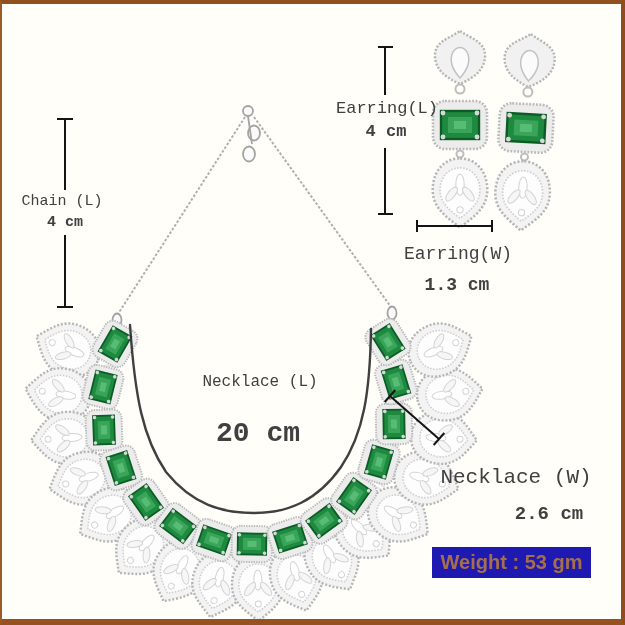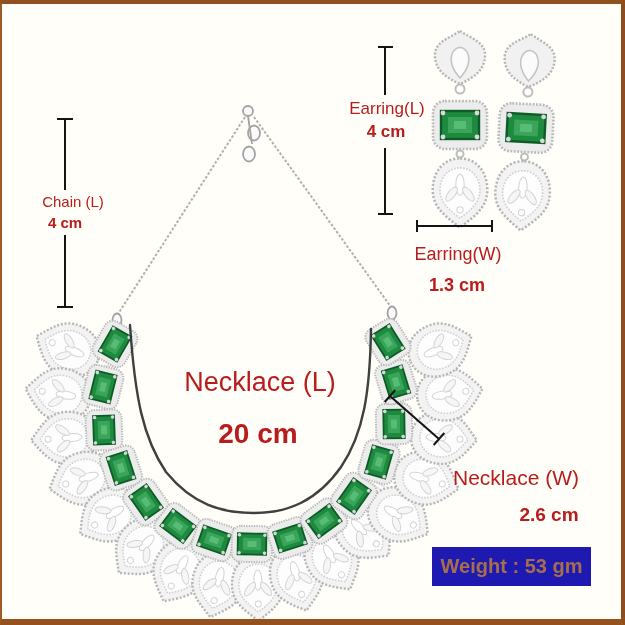--- a/index.html
+++ b/index.html
@@ -7,30 +7,30 @@
   .stage{
     position:relative; width:625px; height:625px; box-sizing:border-box;
     background:#fffef9;
     border-top:4px solid #91511f; border-left:2px solid #9b5a26;
     border-right:4px solid #8e4d1e; border-bottom:6px solid #95521f;
     overflow:hidden;
   }
   .stage svg{position:absolute; left:0; top:0;}
   .lbl{
     position:absolute; transform:translate(-50%,-50%);
-    color:#b91c1c; white-space:nowrap; text-align:center; line-height:1.05;
+    color:#404040; white-space:nowrap; text-align:center; line-height:1.05;font-family:Liberation Mono, monospace;
   }
   .lbl.b{font-weight:bold;}
   .chain-l{font-size:15px;} .chain-v{font-size:15px;}
   .earl-l{font-size:17px;} .earl-v{font-size:17px;}
   .earw-l{font-size:18px;} .earw-v{font-size:18px;}
-  .nl-l{font-size:27px;text-align:center;} .nl-v{font-size:28px;}
+  .nl-l{font-size:16px;text-align:center;} .nl-v{font-size:28px;}
   .nw-l{font-size:21px;} .nw-v{font-size:19px;}
   .weight-badge{
-    position:absolute; left:430px; top:543px; width:159px; height:39px;
+    position:absolute; left:430px; top:543px; width:159px; height:31px;
     background:#1e19b0; color:#a56f4d; font-size:20px; font-weight:bold;
     display:flex; align-items:center; justify-content:center; white-space:nowrap;
   }
 </style>
 </head>
 <body>
 
 <div class="stage">
 
   <svg width="625" height="625" viewBox="0 0 625 625">
@@ -140,21 +140,21 @@
       </g>
       <g>
         <path d="M415,216 V228 M490,216 V228 M415,222 H490"></path>
       </g>
       <g>
         <path d="M388,392 L437,435 M382.7,398 L393.3,386 M431.7,441 L442.3,429"></path>
       </g>
     </g>
   </svg>
 
-  <div class="lbl chain-l" style="left:71px; top:198px;">Chain (L)</div>
+  <div class="lbl chain-l" style="left:60px; top:198px;">Chain (L)</div>
   <div class="lbl b chain-v" style="left:63px; top:219px;">4 cm</div>
 
   <div class="lbl earl-l" style="left:385px; top:105px;">Earring(L)</div>
   <div class="lbl b earl-v" style="left:384px; top:128px;">4 cm</div>
 
   <div class="lbl earw-l" style="left:456px; top:250px;">Earring(W)</div>
   <div class="lbl b earw-v" style="left:455px; top:281px;">1.3 cm</div>
 
   <div class="lbl nl-l" style="left:258px; top:378px;">Necklace (L)</div>
   <div class="lbl b nl-v" style="left:256px; top:430px;">20 cm</div>

